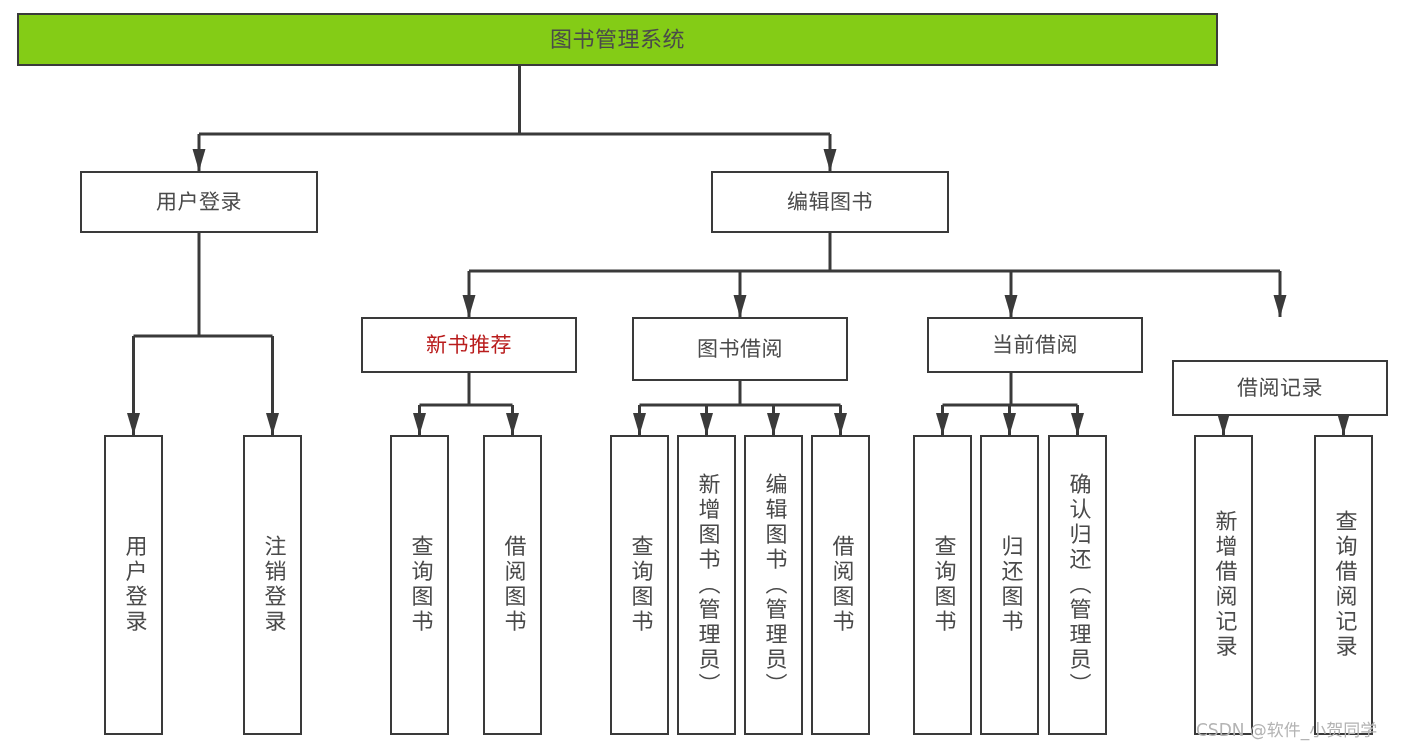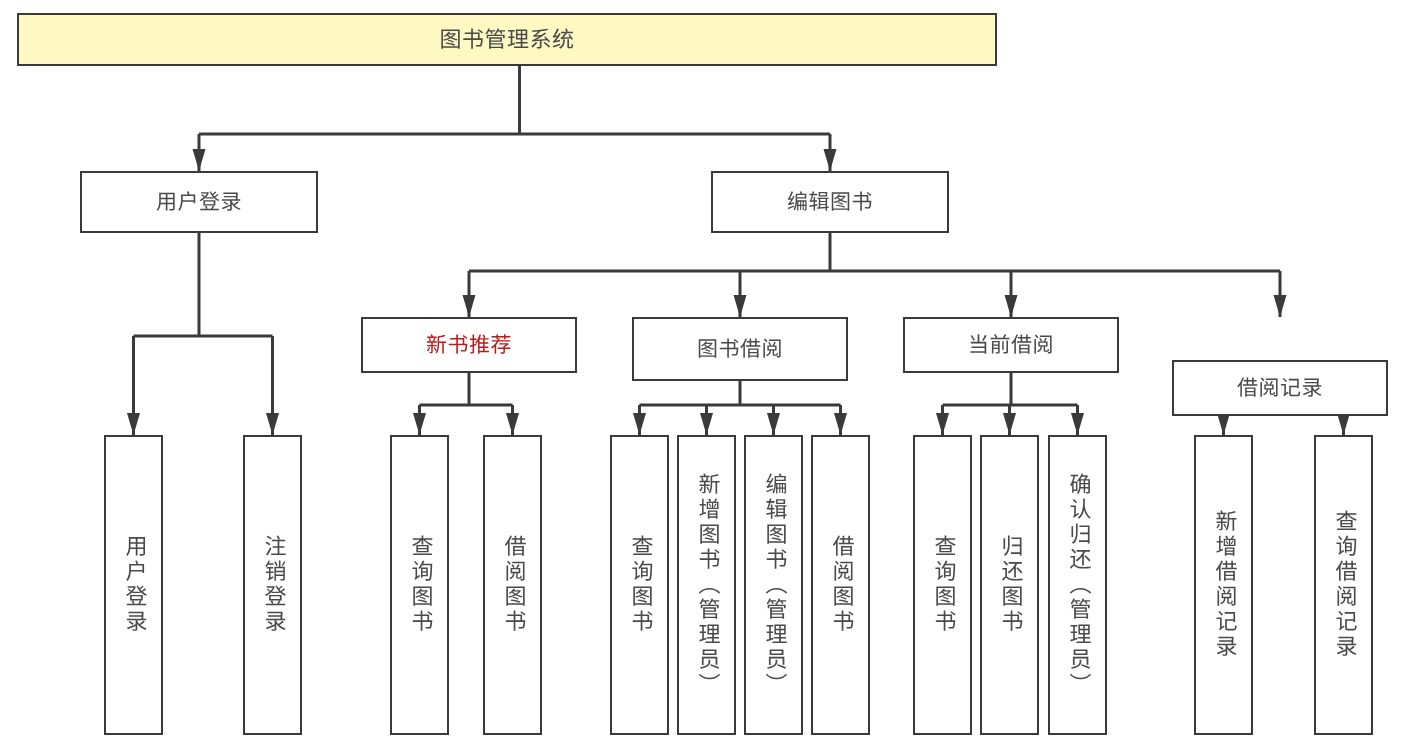--- a/index.html
+++ b/index.html
@@ -119,36 +119,36 @@
       <line x1="1077.5" y1="405" x2="1077.5" y2="435" stroke="#3a3a3a" stroke-width="3" stroke-linecap="butt"></line>
       <polygon points="1071,413 1084,413 1077.5,435" fill="#3a3a3a"></polygon>
       <line x1="1280" y1="373" x2="1280" y2="405" stroke="#3a3a3a" stroke-width="3" stroke-linecap="butt"></line>
       <line x1="1223.5" y1="405" x2="1343.5" y2="405" stroke="#3a3a3a" stroke-width="3" stroke-linecap="butt"></line>
       <line x1="1223.5" y1="405" x2="1223.5" y2="435" stroke="#3a3a3a" stroke-width="3" stroke-linecap="butt"></line>
       <polygon points="1217,413 1230,413 1223.5,435" fill="#3a3a3a"></polygon>
       <line x1="1343.5" y1="405" x2="1343.5" y2="435" stroke="#3a3a3a" stroke-width="3" stroke-linecap="butt"></line>
       <polygon points="1337,413 1350,413 1343.5,435" fill="#3a3a3a"></polygon>
     </svg>
   <div id="node-layer">
-      <div class="node-box node-horizontal node-root" style="left: 17px; top: 13px; width: 980px; height: 53px; border-color: rgb(58, 58, 58); background: #fef9c3;">
+      <div class="node-box node-horizontal node-root" style="left: 17px; top: 13px; width: 1201px; height: 53px; border-color: rgb(58, 58, 58); background: #84cc16;">
         <span class="node-label" style="color: rgb(74, 74, 74);">图书管理系统</span>
       </div>
       <div class="node-box node-horizontal" style="left: 80px; top: 171px; width: 238px; height: 62px; border-color: rgb(58, 58, 58); background: rgb(255, 255, 255);">
         <span class="node-label" style="color: rgb(74, 74, 74);">用户登录</span>
       </div>
       <div class="node-box node-horizontal" style="left: 711px; top: 171px; width: 238px; height: 62px; border-color: rgb(58, 58, 58); background: rgb(255, 255, 255);">
         <span class="node-label" style="color: rgb(74, 74, 74);">编辑图书</span>
       </div>
       <div class="node-box node-horizontal" style="left: 361px; top: 317px; width: 216px; height: 56px; border-color: rgb(58, 58, 58); background: rgb(255, 255, 255);">
         <span class="node-label" style="color: #b91c1c;">新书推荐</span>
       </div>
       <div class="node-box node-horizontal" style="left: 632px; top: 317px; width: 216px; height: 64px; border-color: rgb(58, 58, 58); background: rgb(255, 255, 255);">
         <span class="node-label" style="color: rgb(74, 74, 74);">图书借阅</span>
       </div>
-      <div class="node-box node-horizontal" style="left: 903px; top: 317px; width: 216px; height: 56px; border-color: rgb(58, 58, 58); background: rgb(255, 255, 255);">
+      <div class="node-box node-horizontal" style="left: 927px; top: 317px; width: 216px; height: 56px; border-color: rgb(58, 58, 58); background: rgb(255, 255, 255);">
         <span class="node-label" style="color: rgb(74, 74, 74);">当前借阅</span>
       </div>
       <div class="node-box node-horizontal" style="left: 1172px; top: 317px; width: 216px; height: 56px; border-color: rgb(58, 58, 58); background: rgb(255, 255, 255); margin-top: 43px;">
         <span class="node-label" style="color: rgb(74, 74, 74);">借阅记录</span>
       </div>
       <div class="node-box node-vertical" style="left: 104px; top: 435px; width: 59px; height: 300px; border-color: rgb(58, 58, 58); background: rgb(255, 255, 255);">
         <span class="node-label" style="color: rgb(74, 74, 74);">用户登录</span>
       </div>
       <div class="node-box node-vertical" style="left: 243px; top: 435px; width: 59px; height: 300px; border-color: rgb(58, 58, 58); background: rgb(255, 255, 255);">
         <span class="node-label" style="color: rgb(74, 74, 74);">注销登录</span>
@@ -180,13 +180,14 @@
       <div class="node-box node-vertical" style="left: 1048px; top: 435px; width: 59px; height: 300px; border-color: rgb(58, 58, 58); background: rgb(255, 255, 255);">
         <span class="node-label" style="color: rgb(74, 74, 74);">确认归还（管理员）</span>
       </div>
       <div class="node-box node-vertical" style="left: 1194px; top: 435px; width: 59px; height: 300px; border-color: rgb(58, 58, 58); background: rgb(255, 255, 255);">
         <span class="node-label" style="color: rgb(74, 74, 74);">新增借阅记录</span>
       </div>
       <div class="node-box node-vertical" style="left: 1314px; top: 435px; width: 59px; height: 300px; border-color: rgb(58, 58, 58); background: rgb(255, 255, 255);">
         <span class="node-label" style="color: rgb(74, 74, 74);">查询借阅记录</span>
       </div>
     </div>
+  <div class="watermark" style="left: 1196px; top: 716px;">CSDN @软件_小贺同学</div>
 </div>
 
 </body></html>

